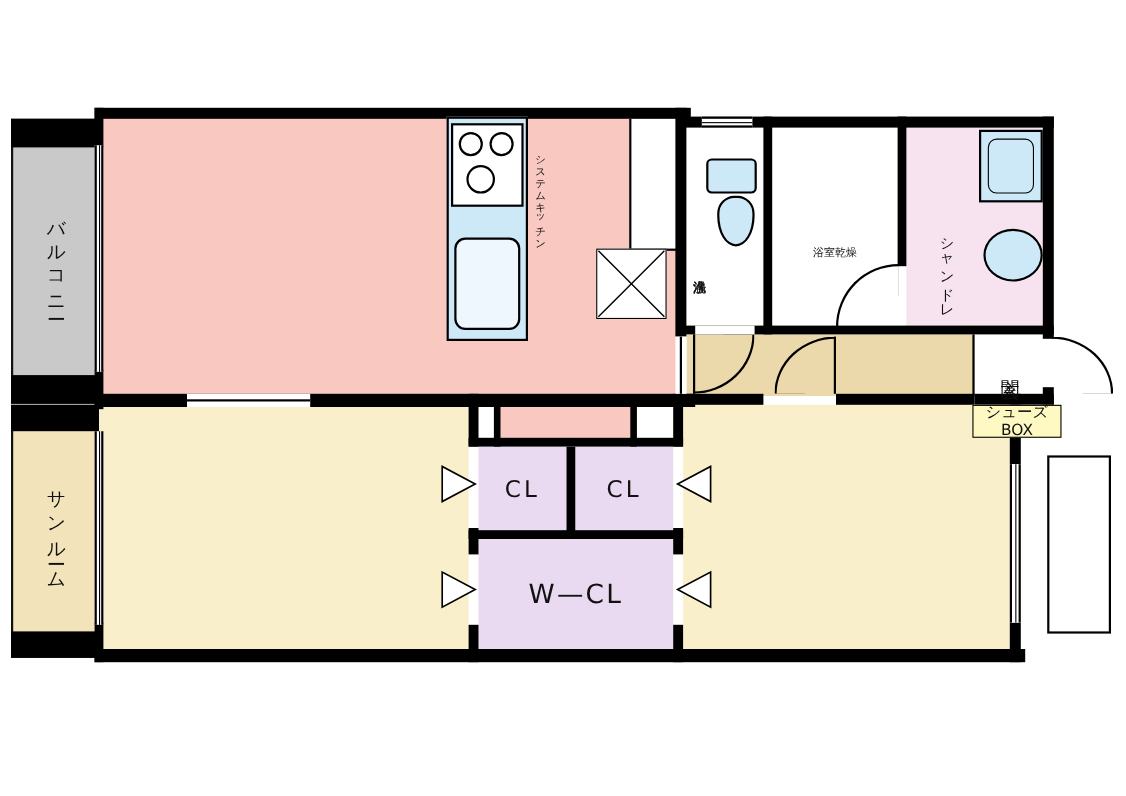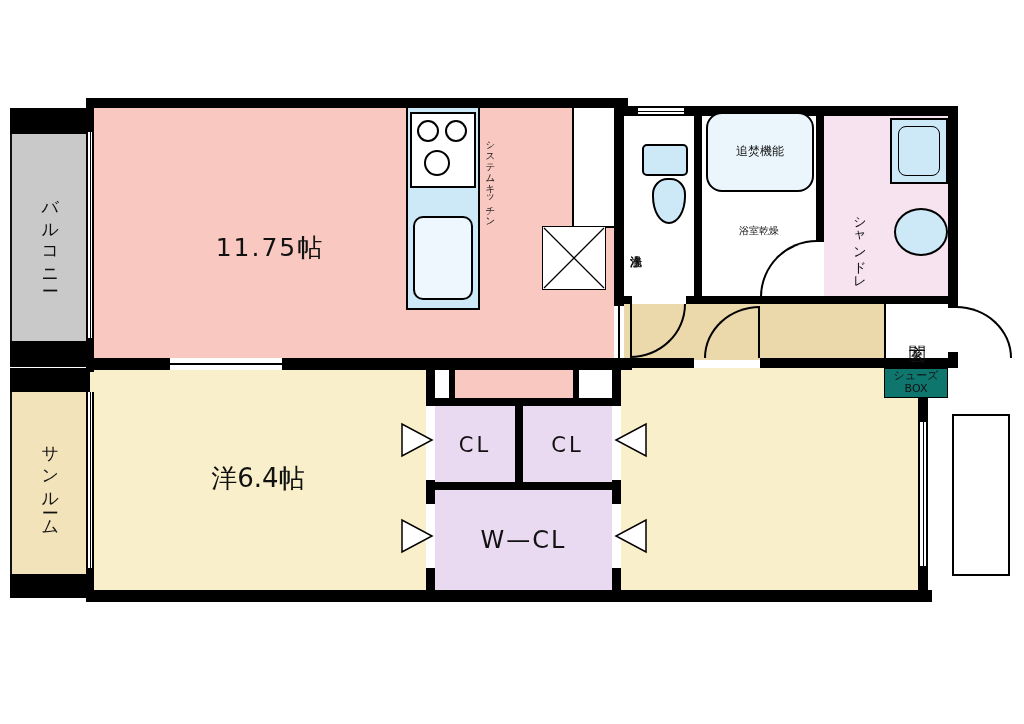--- a/index.html
+++ b/index.html
@@ -107,49 +107,44 @@
   <div class="burner" style="left:417px;top:120px;width:22px;height:22px;"></div>
   <div class="burner" style="left:445px;top:120px;width:22px;height:22px;"></div>
   <div class="burner" style="left:424px;top:150px;width:26px;height:26px;"></div>
   <div class="abs" style="left:413px;top:216px;width:60px;height:84px;background:#eef7fd;border:2px solid #000;border-radius:10px;"></div>
 
   <div class="abs" style="left:542px;top:226px;width:64px;height:64px;background:#fff;border:1.5px solid #000;"></div>
 
   <div class="fixture" style="left:642px;top:144px;width:46px;height:32px;border-radius:5px;"></div>
   <div class="fixture" style="left:652px;top:178px;width:34px;height:46px;border-radius:45% 45% 50% 50%/35% 35% 60% 60%;"></div>
 
-  <div class="label" style="left:706px;top:112px;width:108px;height:80px;background:#eaf5fc;border:2px solid #000;border-radius:16px;font-size:12px;">
-    <span>追焚機能</span>
-  </div>
 
   <div class="fixture" style="left:890px;top:118px;width:58px;height:66px;">
     <div class="abs" style="left:6px;top:6px;right:6px;bottom:6px;border:1.5px solid #000;border-radius:8px;"></div>
   </div>
   <div class="fixture" style="left:894px;top:208px;width:54px;height:48px;border-radius:50%;"></div>
 
   <div class="label vt" style="left:10px;top:134px;width:80px;height:206px;font-size:17px;letter-spacing:4px;">バルコニー</div>
   <div class="label vt" style="left:10px;top:392px;width:80px;height:182px;font-size:17px;letter-spacing:4px;">サンルーム</div>
 
-  <div class="label" style="left:150px;top:230px;width:240px;height:36px;font-size:25px;letter-spacing:2px;">11.75帖</div>
 
   <div class="label vt" style="left:481px;top:110px;width:18px;height:136px;font-size:9.5px;">システムキッチン</div>
 
   <div class="label vt" style="left:626px;top:200px;width:18px;height:92px;font-size:12px;">温水洗浄</div>
 
   <div class="label" style="left:702px;top:220px;width:114px;height:22px;font-size:10px;">浴室乾燥</div>
 
   <div class="label vt" style="left:848px;top:192px;width:22px;height:106px;font-size:13px;">シャンドレ</div>
 
   <div class="label vt" style="left:886px;top:306px;width:62px;height:52px;font-size:17px;">玄関</div>
 
-  <div class="label" style="left:884px;top:368px;width:64px;height:30px;background:#0f766e;border:1.5px solid #000;font-size:11px;">
+  <div class="label" style="left:884px;top:368px;width:81px;height:30px;background:#fef9c3;border:1.5px solid #000;font-size:14px;">
     <span>シューズBOX</span>
   </div>
 
-  <div class="label" style="left:148px;top:460px;width:220px;height:38px;font-size:26px;">洋6.4帖</div>
 
   <div class="label" style="left:435px;top:406px;width:80px;height:78px;font-size:21px;letter-spacing:3px;">CL</div>
   <div class="label" style="left:523px;top:406px;width:89px;height:78px;font-size:21px;letter-spacing:3px;">CL</div>
   <div class="label" style="left:435px;top:490px;width:177px;height:102px;font-size:24px;letter-spacing:2px;">W—CL</div>
 
   <svg class="overlay" width="1024" height="724" viewBox="0 0 1024 724">
     <line x1="544" y1="228" x2="604" y2="288" stroke="#000" stroke-width="1.3"></line>
     <line x1="604" y1="228" x2="544" y2="288" stroke="#000" stroke-width="1.3"></line>
     <polygon points="402,424 402,456 432,440" fill="#fff" stroke="#000" stroke-width="1.5"></polygon>
     <polygon points="646,424 646,456 616,440" fill="#fff" stroke="#000" stroke-width="1.5"></polygon>

